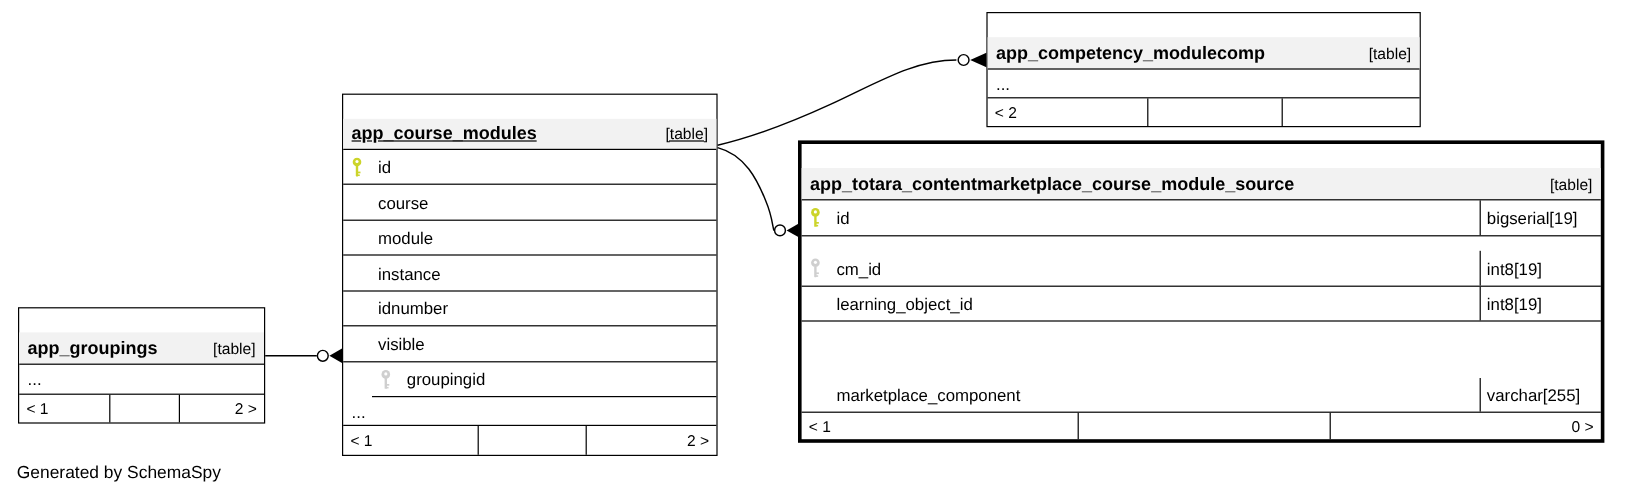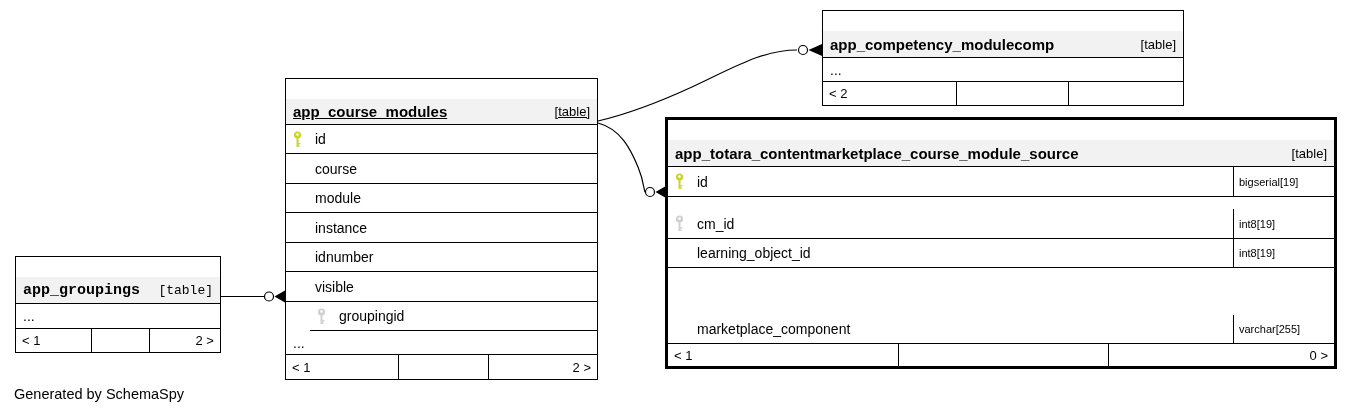--- a/index.html
+++ b/index.html
@@ -22,38 +22,38 @@
   .ttag{font-size:13px;white-space:nowrap;}
 
   .trow{display:flex;align-items:center;border-bottom:1px solid var(--border);padding:0 7px;font-size:14px;box-sizing:border-box;white-space:nowrap;}
   .trow.nopad{padding:0;}
   .kslot{width:22px;flex:0 0 22px;display:flex;align-items:center;}
   .kslot svg{display:block;}
   .key-primary{color:var(--primary-key);}
   .key-foreign{color:var(--foreign-key);}
 
   .ncell{flex:1;display:flex;align-items:center;padding:0 7px;height:100%;box-sizing:border-box;white-space:nowrap;}
-  .tcell{flex:0 0 101px;border-left:1px solid var(--border);height:100%;display:flex;align-items:center;padding:0 5px;font-size:11px;box-sizing:border-box;white-space:nowrap;}
+  .tcell{flex:0 0 101px;border-left:1px solid var(--border);height:100%;display:flex;align-items:center;padding:0 5px;font-size:14px;box-sizing:border-box;white-space:nowrap;}
 
   .tfoot{display:flex;font-size:13px;box-sizing:border-box;}
   .tfoot .cell{box-sizing:border-box;padding:0 6px;display:flex;align-items:center;overflow:hidden;}
   .tfoot .cell + .cell{border-left:1px solid var(--border);}
   .tfoot .cell.r{justify-content:flex-end;}
 
   .note{position:absolute;left:14px;top:386px;font-size:14.5px;}
 
   svg.wires{position:absolute;left:0;top:0;pointer-events:none;}
 </style>
 </head>
 <body>
 
 <div class="canvas">
 
   <div class="tbl" style="left:15px;top:256px;width:206px;">
-    <div class="thead" style="height:27px;font-family:Liberation Mono, monospace;">
+    <div class="thead" style="height:27px;">
       <span class="tname">app_groupings</span>
       <span class="ttag">[table]</span>
     </div>
     <div class="trow" style="height:25px;">
       <span>...</span>
     </div>
     <div class="tfoot" style="height:23px;">
       <div class="cell" style="width:37%;">&lt; 1</div>
       <div class="cell" style="width:28%;"></div>
       <div class="cell r" style="width:35%;">2 &gt;</div>

